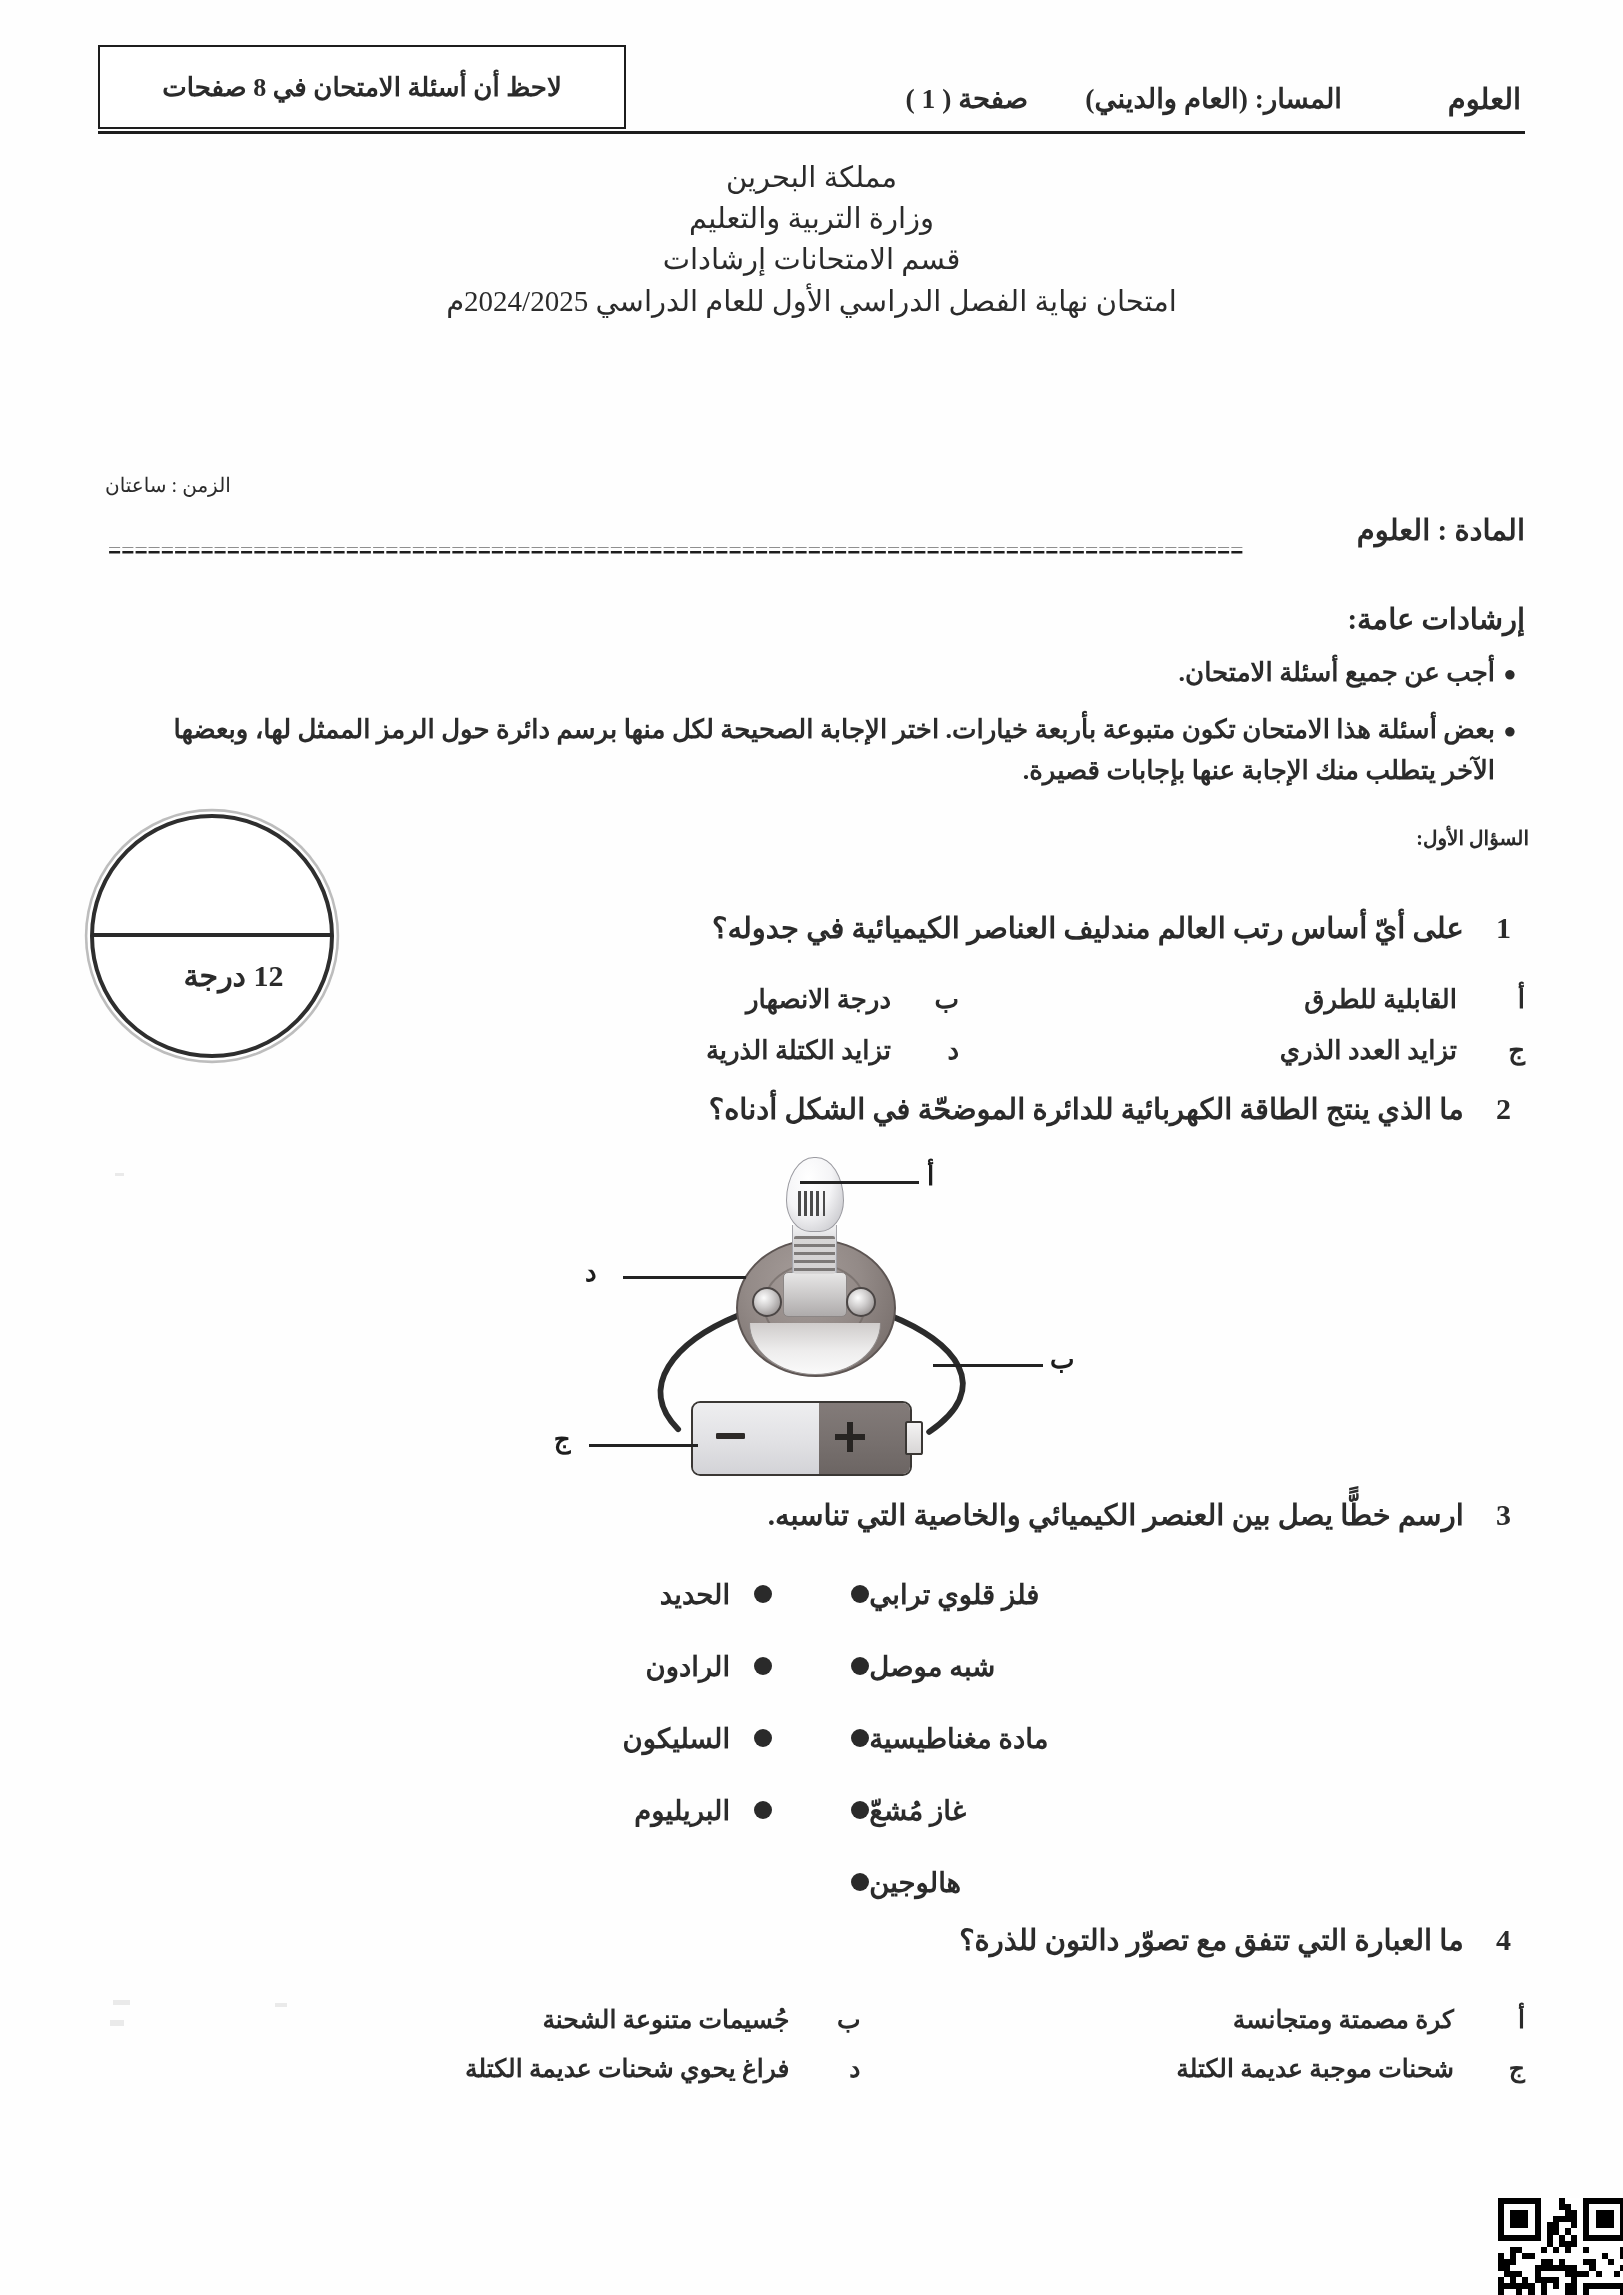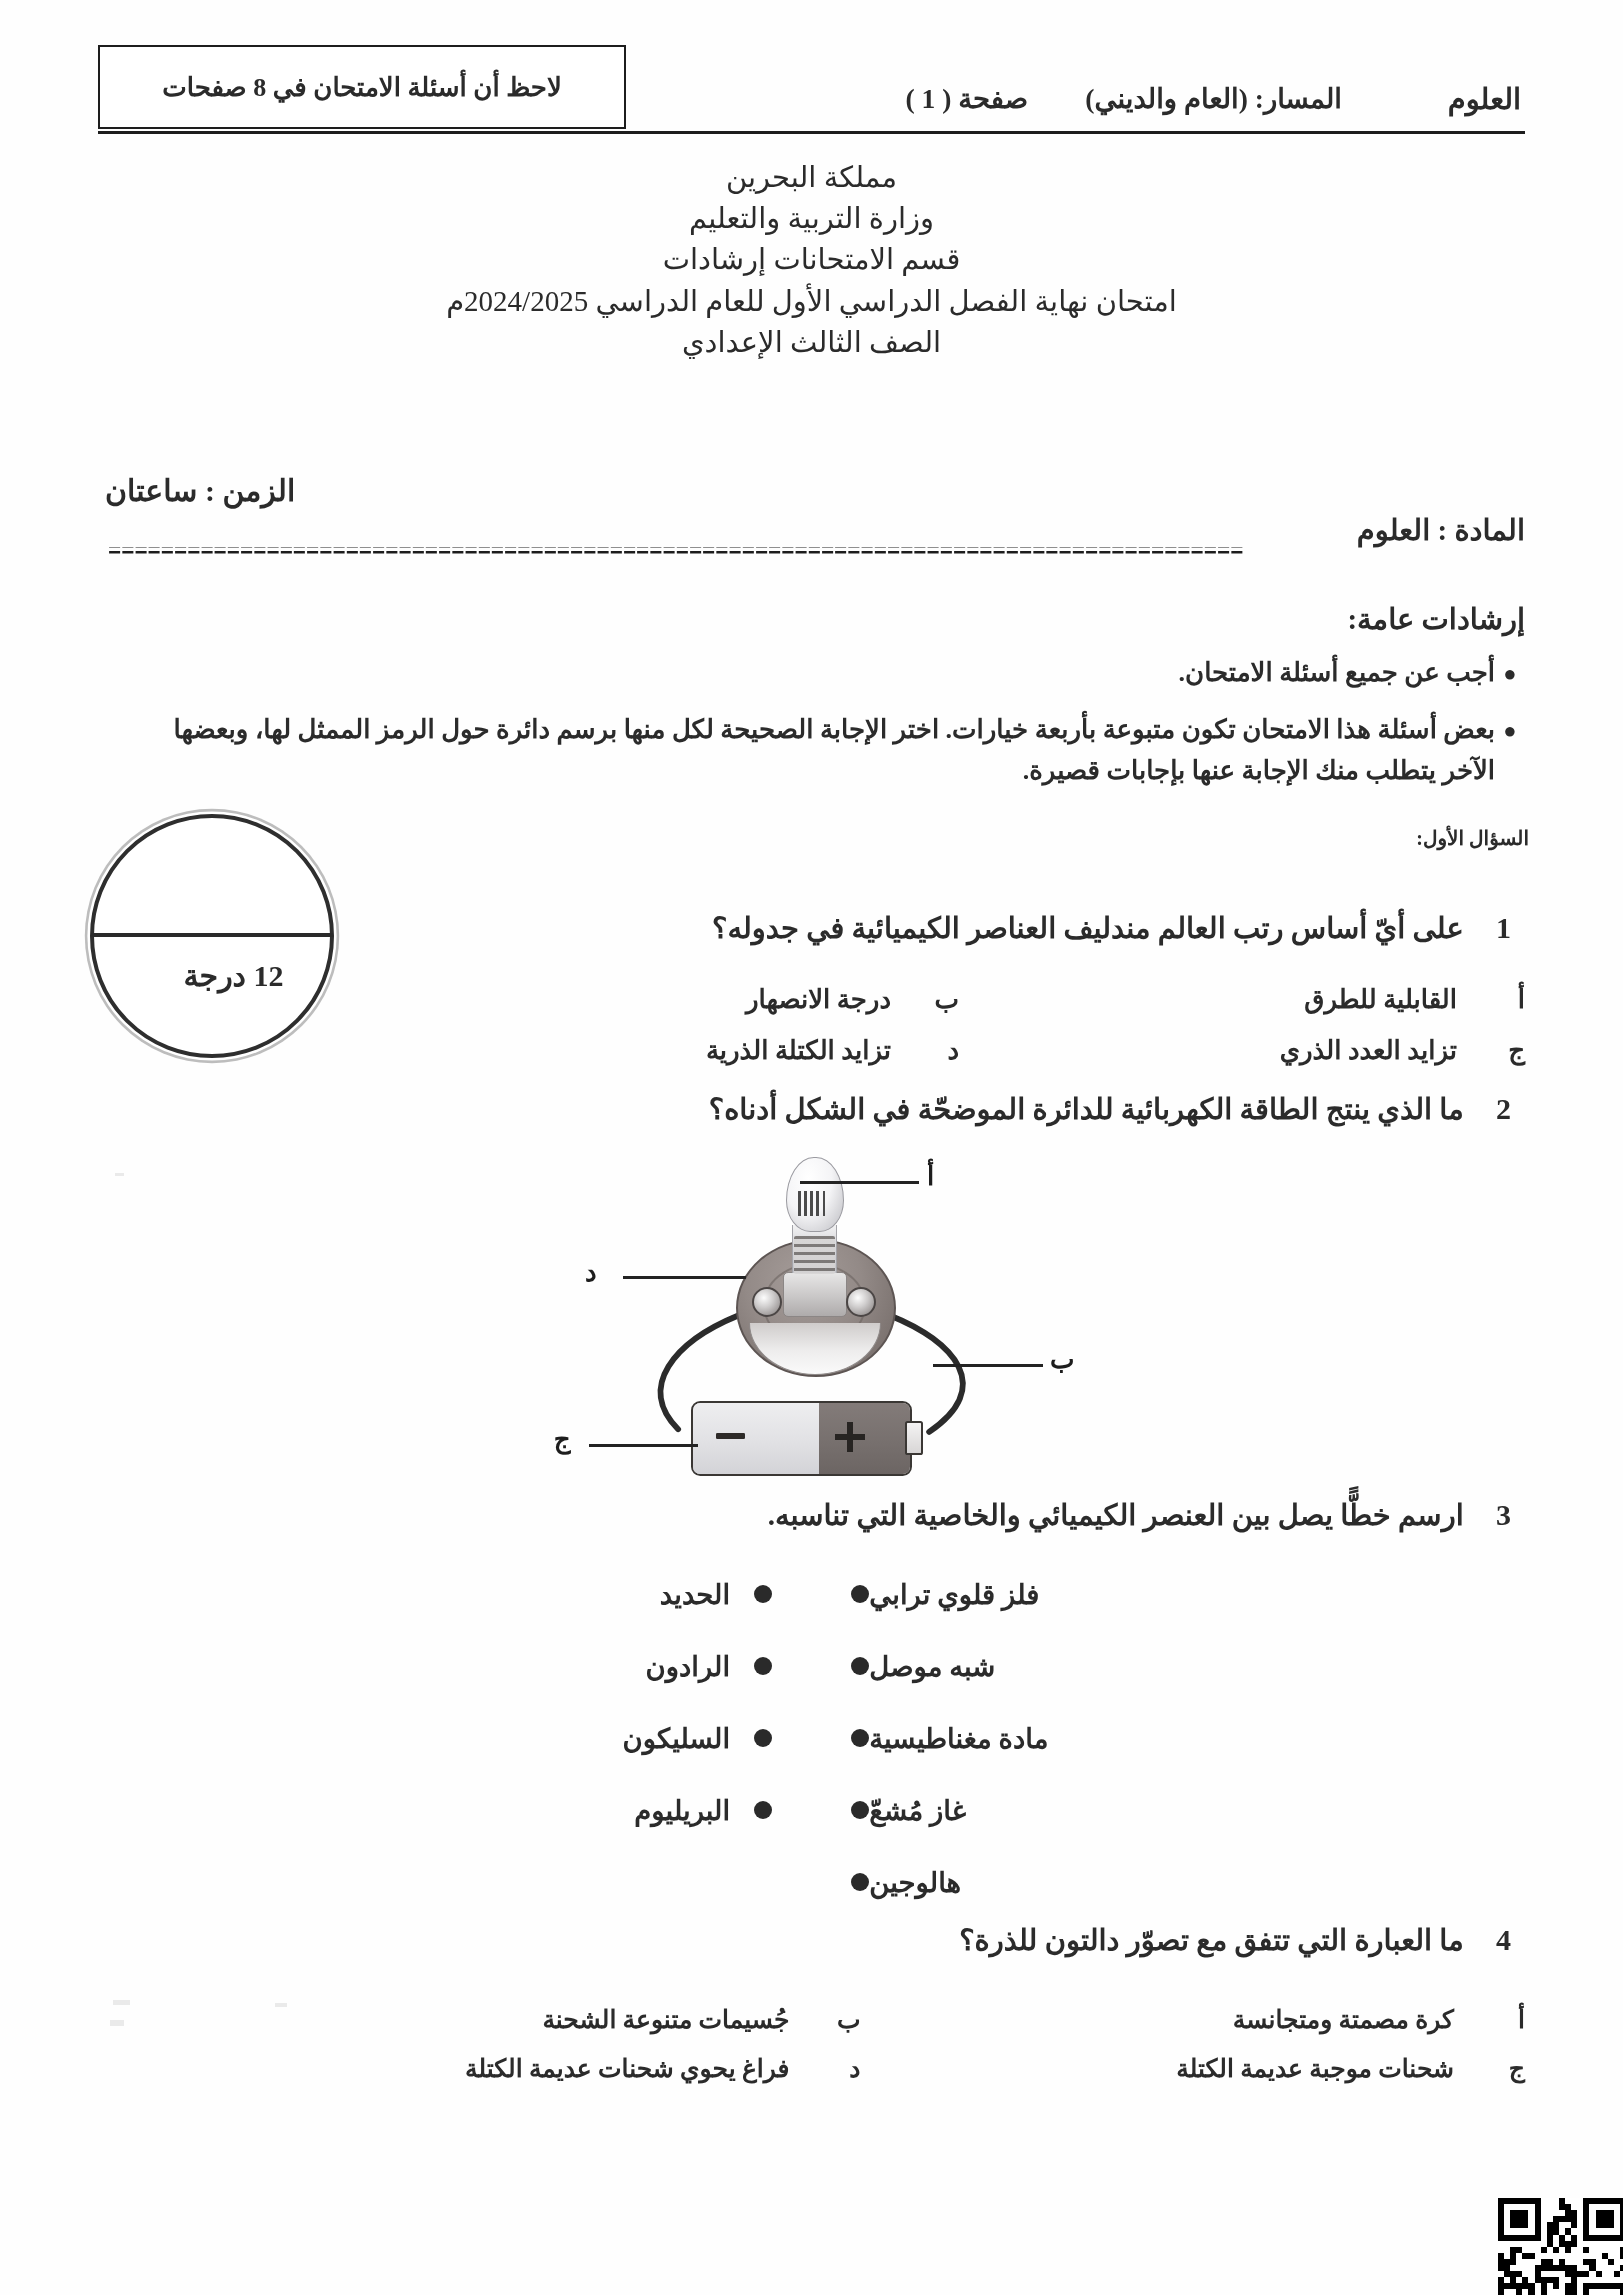--- a/index.html
+++ b/index.html
@@ -44,21 +44,21 @@
   #ministry-block div{font-weight:normal;line-height:1.42;}
   .mb1{font-size:29px;}
   .mb2{font-size:29px;}
   .mb3{font-size:29px;}
   .mb4{font-size:29px;}
   .mb5{font-size:29px;}
 
   
   #subject-time-row{top:473px;left:105px;right:98px;height:39px;}
   #material-label{position:absolute;right:0;top:0;font-size:29px;font-weight:bold;margin-top:40px;}
-  #time-label{position:absolute;left:0;top:0;font-size:30px;font-weight:bold;}
+  #time-label{position:absolute;left:0;top:0;font-size:20px;font-weight:normal;}
 
   
   #separator{
     top:547px;left:108px;right:108px;height:11.8px;
     overflow:hidden;white-space:nowrap;
     font-family:"Liberation Mono","DejaVu Sans Mono",monospace;
     font-size:22px;line-height:9.2px;letter-spacing:0px;color:#1d1d1d;
     font-weight:bold;
   }
 
@@ -272,21 +272,20 @@
       <span id="pages-note-text">لاحظ أن أسئلة الامتحان في 8 صفحات</span>
     </div>
     <div class="hdr-line"></div>
   </div>
 
   <div class="abs rtl" id="ministry-block">
     <div class="mb1">مملكة البحرين</div>
     <div class="mb2">وزارة التربية والتعليم</div>
     <div class="mb3">قسم الامتحانات إرشادات</div>
     <div class="mb4">امتحان نهاية الفصل الدراسي الأول للعام الدراسي 2024/2025م</div>
-    <div class="mb5">الصف الثالث الإعدادي</div>
   </div>
 
   <div class="abs rtl" id="subject-time-row">
     <div id="material-label">المادة : العلوم</div>
     <div id="time-label">الزمن : ساعتان</div>
   </div>
 
   <div class="abs ltr" id="separator">======================================================================================</div>
 
   <div class="abs rtl" id="instructions">

